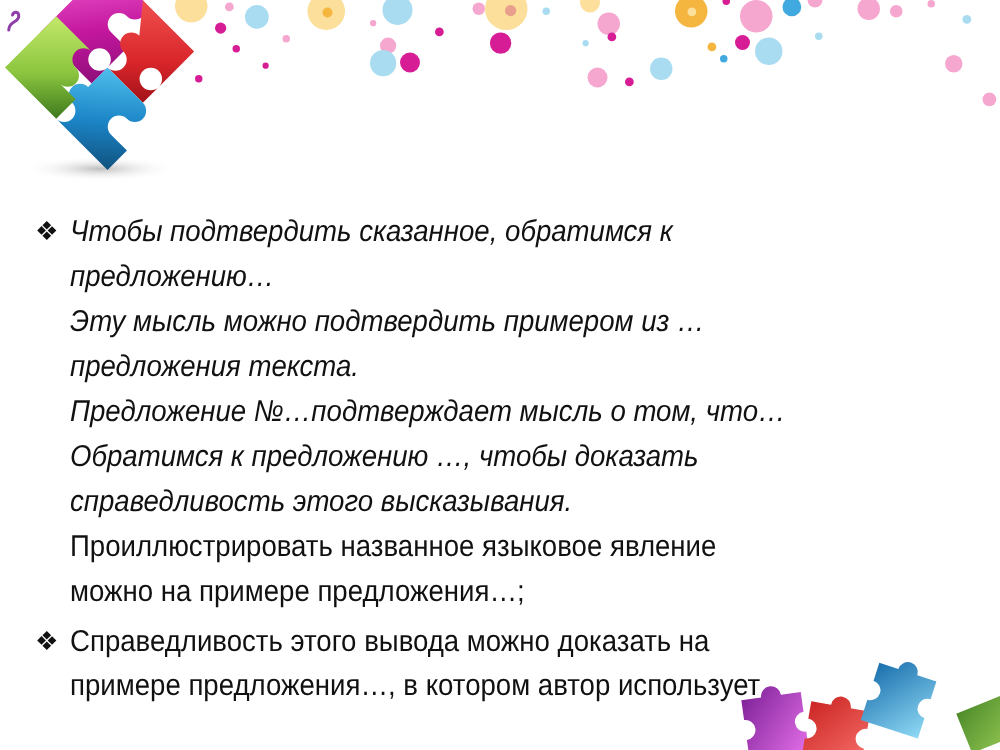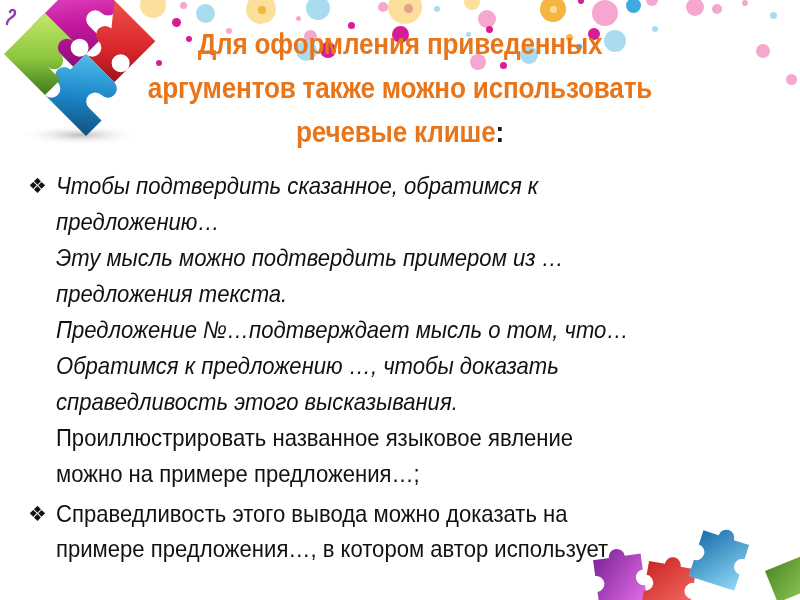--- a/index.html
+++ b/index.html
@@ -185,25 +185,20 @@
     <span class="confetti" style="left:756px;top:44px;width:14px;height:14px;background:#F6A7CF;"></span>
     <span class="confetti" style="left:786px;top:74px;width:11px;height:11px;background:#F6A7CF;"></span>
     <span class="confetti" style="left:156px;top:60px;width:6px;height:6px;background:#D61D95;"></span>
     <span class="confetti" style="left:470px;top:54px;width:16px;height:16px;background:#F6A7CF;"></span>
     <span class="confetti" style="left:500px;top:62px;width:7px;height:7px;background:#D61D95;"></span>
     <span class="confetti" style="left:520px;top:46px;width:18px;height:18px;background:#A9DCF0;"></span>
     <span class="confetti" style="left:180px;top:2px;width:7px;height:7px;background:#F6A7CF;"></span>
     <span class="confetti" style="left:210px;top:50px;width:5px;height:5px;background:#D61D95;"></span>
   </div>
 
-  <div id="title-block">
-    <div class="title-line">Для оформления приведенных</div>
-    <div class="title-line">аргументов также можно использовать</div>
-    <div class="title-line l3"><span>речевые клише</span><span class="title-colon">:</span></div>
-  </div>
 
   <div id="body-block">
 
     <div class="bullet-item item1">
       <span class="bullet-mark">❖</span>
       <div class="line it">Чтобы подтвердить сказанное, обратимся к</div>
       <div class="line it">предложению…</div>
       <div class="line it">Эту мысль можно подтвердить примером из …</div>
       <div class="line it">предложения текста.</div>
       <div class="line it">Предложение №…подтверждает мысль о том, что…</div>

